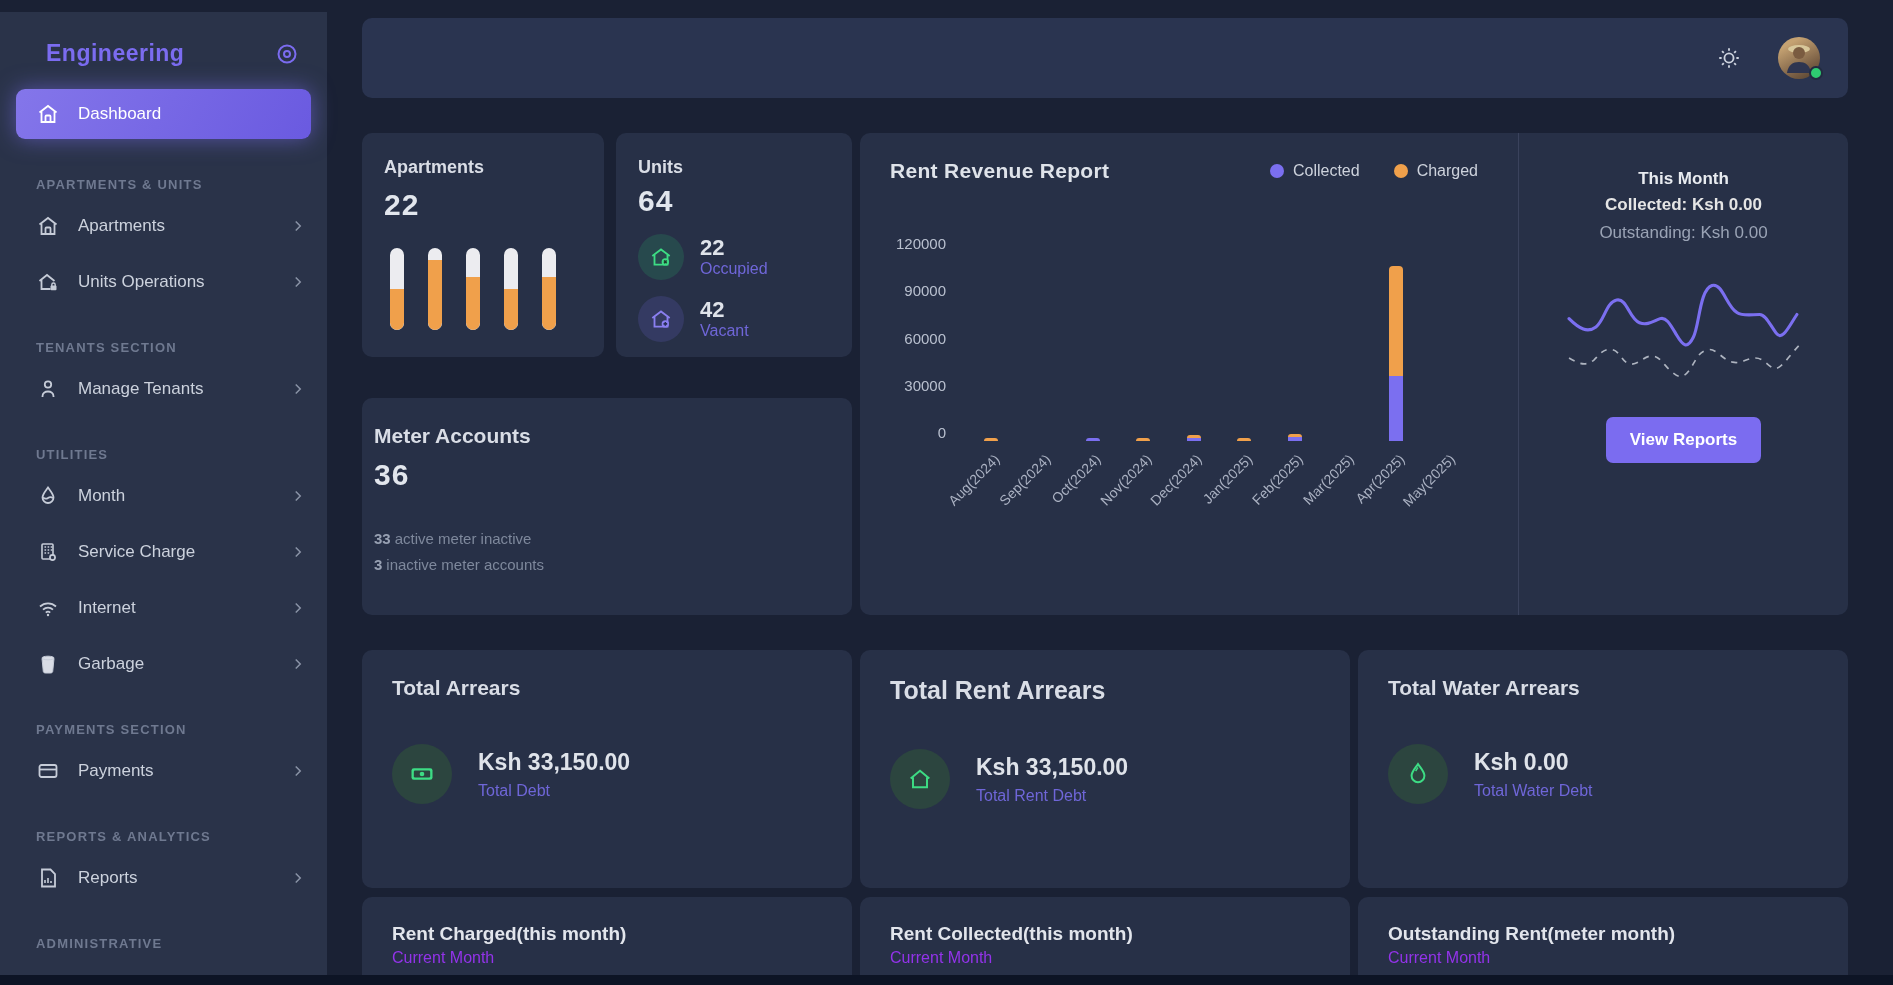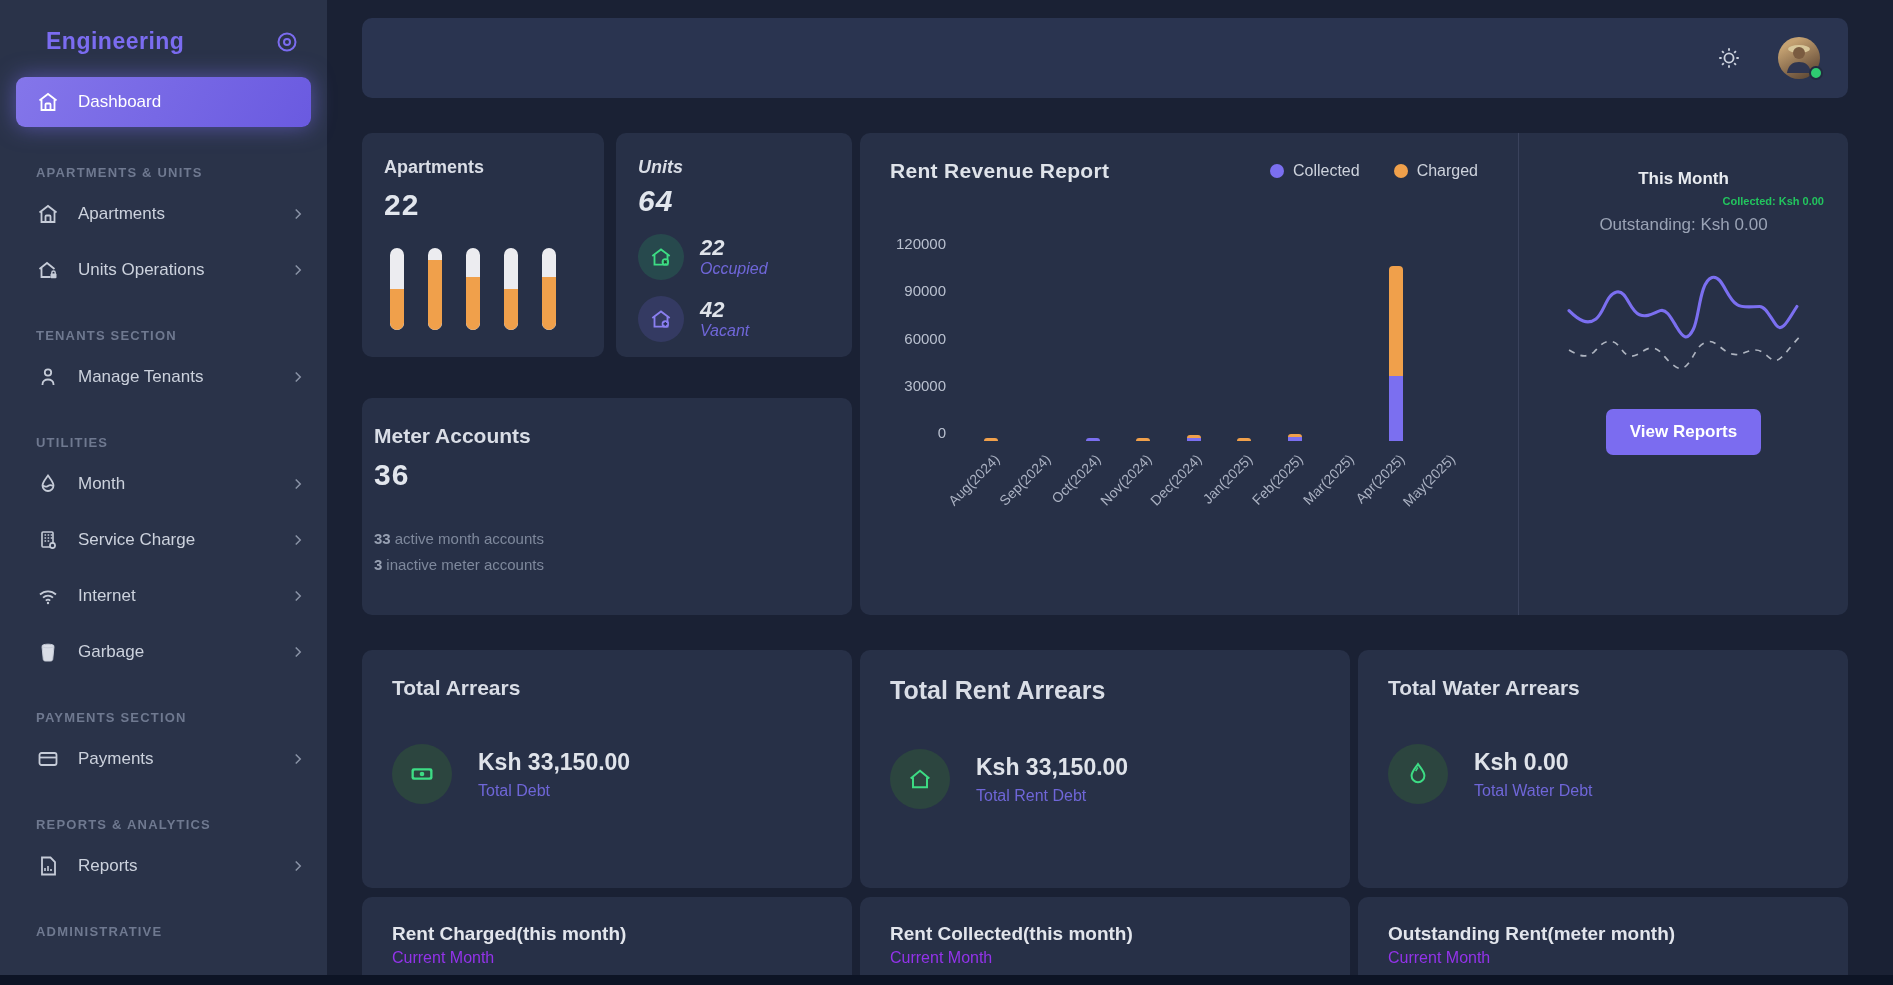--- a/index.html
+++ b/index.html
@@ -6,21 +6,21 @@
   html,body { width:1893px; height:985px; overflow:hidden; }
   body {
     font-family:"Liberation Sans", sans-serif;
     background:var(--page-bg,#1a2134);
     color:#d6dae3;
   }
   .page { position:relative; width:1893px; height:985px; overflow:hidden; }
 
   
   .sidebar {
-    position:absolute; left:0; top:0; bottom:0; width:327px;
+    position:absolute; left:0; top:12px; bottom:0; width:327px;
     background:var(--sidebar-bg,#2a3349);
     padding:24px 0 0 0;
   }
   .brand { display:flex; align-items:center; justify-content:space-between; padding:4px 28px 0 46px; }
   .brand-name { font-size:23px; font-weight:bold; color:var(--accent,#7b6ff0); letter-spacing:.5px; }
   .brand-target { width:24px; height:24px; cursor:pointer; display:flex; }
   .brand-target svg { stroke:var(--accent,#7b6ff0); }
 
   .nav-item {
     display:flex; align-items:center; gap:18px;
@@ -59,21 +59,21 @@
     position:absolute; right:-3px; bottom:-1px; width:14px; height:14px; border-radius:50%;
     background:var(--green,#2ecc71); border:2px solid #222c40;
   }
 
   .card { background:var(--card-bg,#273047); border-radius:10px; }
 
   .row1 { display:flex; gap:8px; height:482px; margin-bottom:35px; }
   .left-col { width:490px; display:flex; flex-direction:column; }
   .left-top { display:flex; gap:12px; height:224px; margin-bottom:41px; }
   .apartments-card { width:242px; padding:24px 22px; }
-  .units-card { flex:1; padding:24px 22px 18px;font-style:italic; }
+  .units-card { flex:1; padding:24px 22px 18px; }
   .meter-card { flex:1; padding:26px 12px; }
 
   .card-title { font-size:18px; color:#d9dde6; font-weight:bold; }
   .big-num { font-size:30px; font-weight:bold; color:#e2e6ed; margin-top:10px; letter-spacing:1px; }
 
   .apt-bars { display:flex; gap:24px; margin:26px 6px 0; height:82px; }
   .pill { width:14px; height:82px; border-radius:8px; background:#ececf0; overflow:hidden;
     display:flex; flex-direction:column; justify-content:flex-end; }
   .pill .fill { width:100%; background:var(--orange,#f0a04b); border-radius:0 0 8px 8px; }
 
@@ -101,21 +101,21 @@
     height:206px; padding:0 20px 0 6px; font-size:15px; color:#b9c0cf; }
   .chart-columns { flex:1; display:flex; height:206px; padding-right:30px; }
   .chart-col { flex:1; position:relative; display:flex; flex-direction:column; align-items:center; justify-content:flex-end; }
   .bar-stack { display:flex; flex-direction:column; justify-content:flex-end; width:14px; }
   .bar-seg { width:14px; }
   .x-label { position:absolute; top:calc(100% + 10px); right:50%; transform:rotate(-45deg);
     transform-origin:100% 0; white-space:nowrap; font-size:14px; color:#aab1c2; }
 
   .rev-side { width:330px; border-left:1px solid #3a425c; padding:36px 24px 0; text-align:center; }
   .tm-title { font-size:17px; font-weight:bold; color:#e8ebf0; }
-  .tm-collected { font-size:11px; font-weight:bold; color:#22c55e; margin-top:6px;text-align:right; }
+  .tm-collected { font-size:17px; font-weight:bold; color:#e5e5e5; margin-top:6px; }
   .tm-outstanding { font-size:17px; color:#9aa3b5; margin-top:8px; }
   .sparkline { margin-top:28px; }
   .view-reports {
     margin-top:26px; border:none; cursor:pointer; color:#fff;
     background:var(--accent,#7b6cf0); border-radius:7px;
     font-family:"Liberation Sans",sans-serif; font-size:17px; font-weight:bold;
     padding:13px 24px;
   }
 
   
@@ -395,21 +395,21 @@
                 <div class="unit-lab">Vacant</div>
               </div>
             </div>
           </section>
         </div>
 
         <section class="card meter-card">
           <div class="card-title" style="font-size:21px;">Meter Accounts</div>
           <div class="big-num">36</div>
           <div class="meter-lines">
-            <div><b>33</b><span>active month accounts</span></div>
+            <div><b>33</b><span>active meter inactive</span></div>
             <div><b>3</b><span>inactive meter accounts</span></div>
           </div>
         </section>
       </div>
 
       <section class="card revenue-card">
         <div class="rev-left">
           <div class="rev-head">
             <div class="chart-title">Rent Revenue Report</div>
             <div class="legend">

